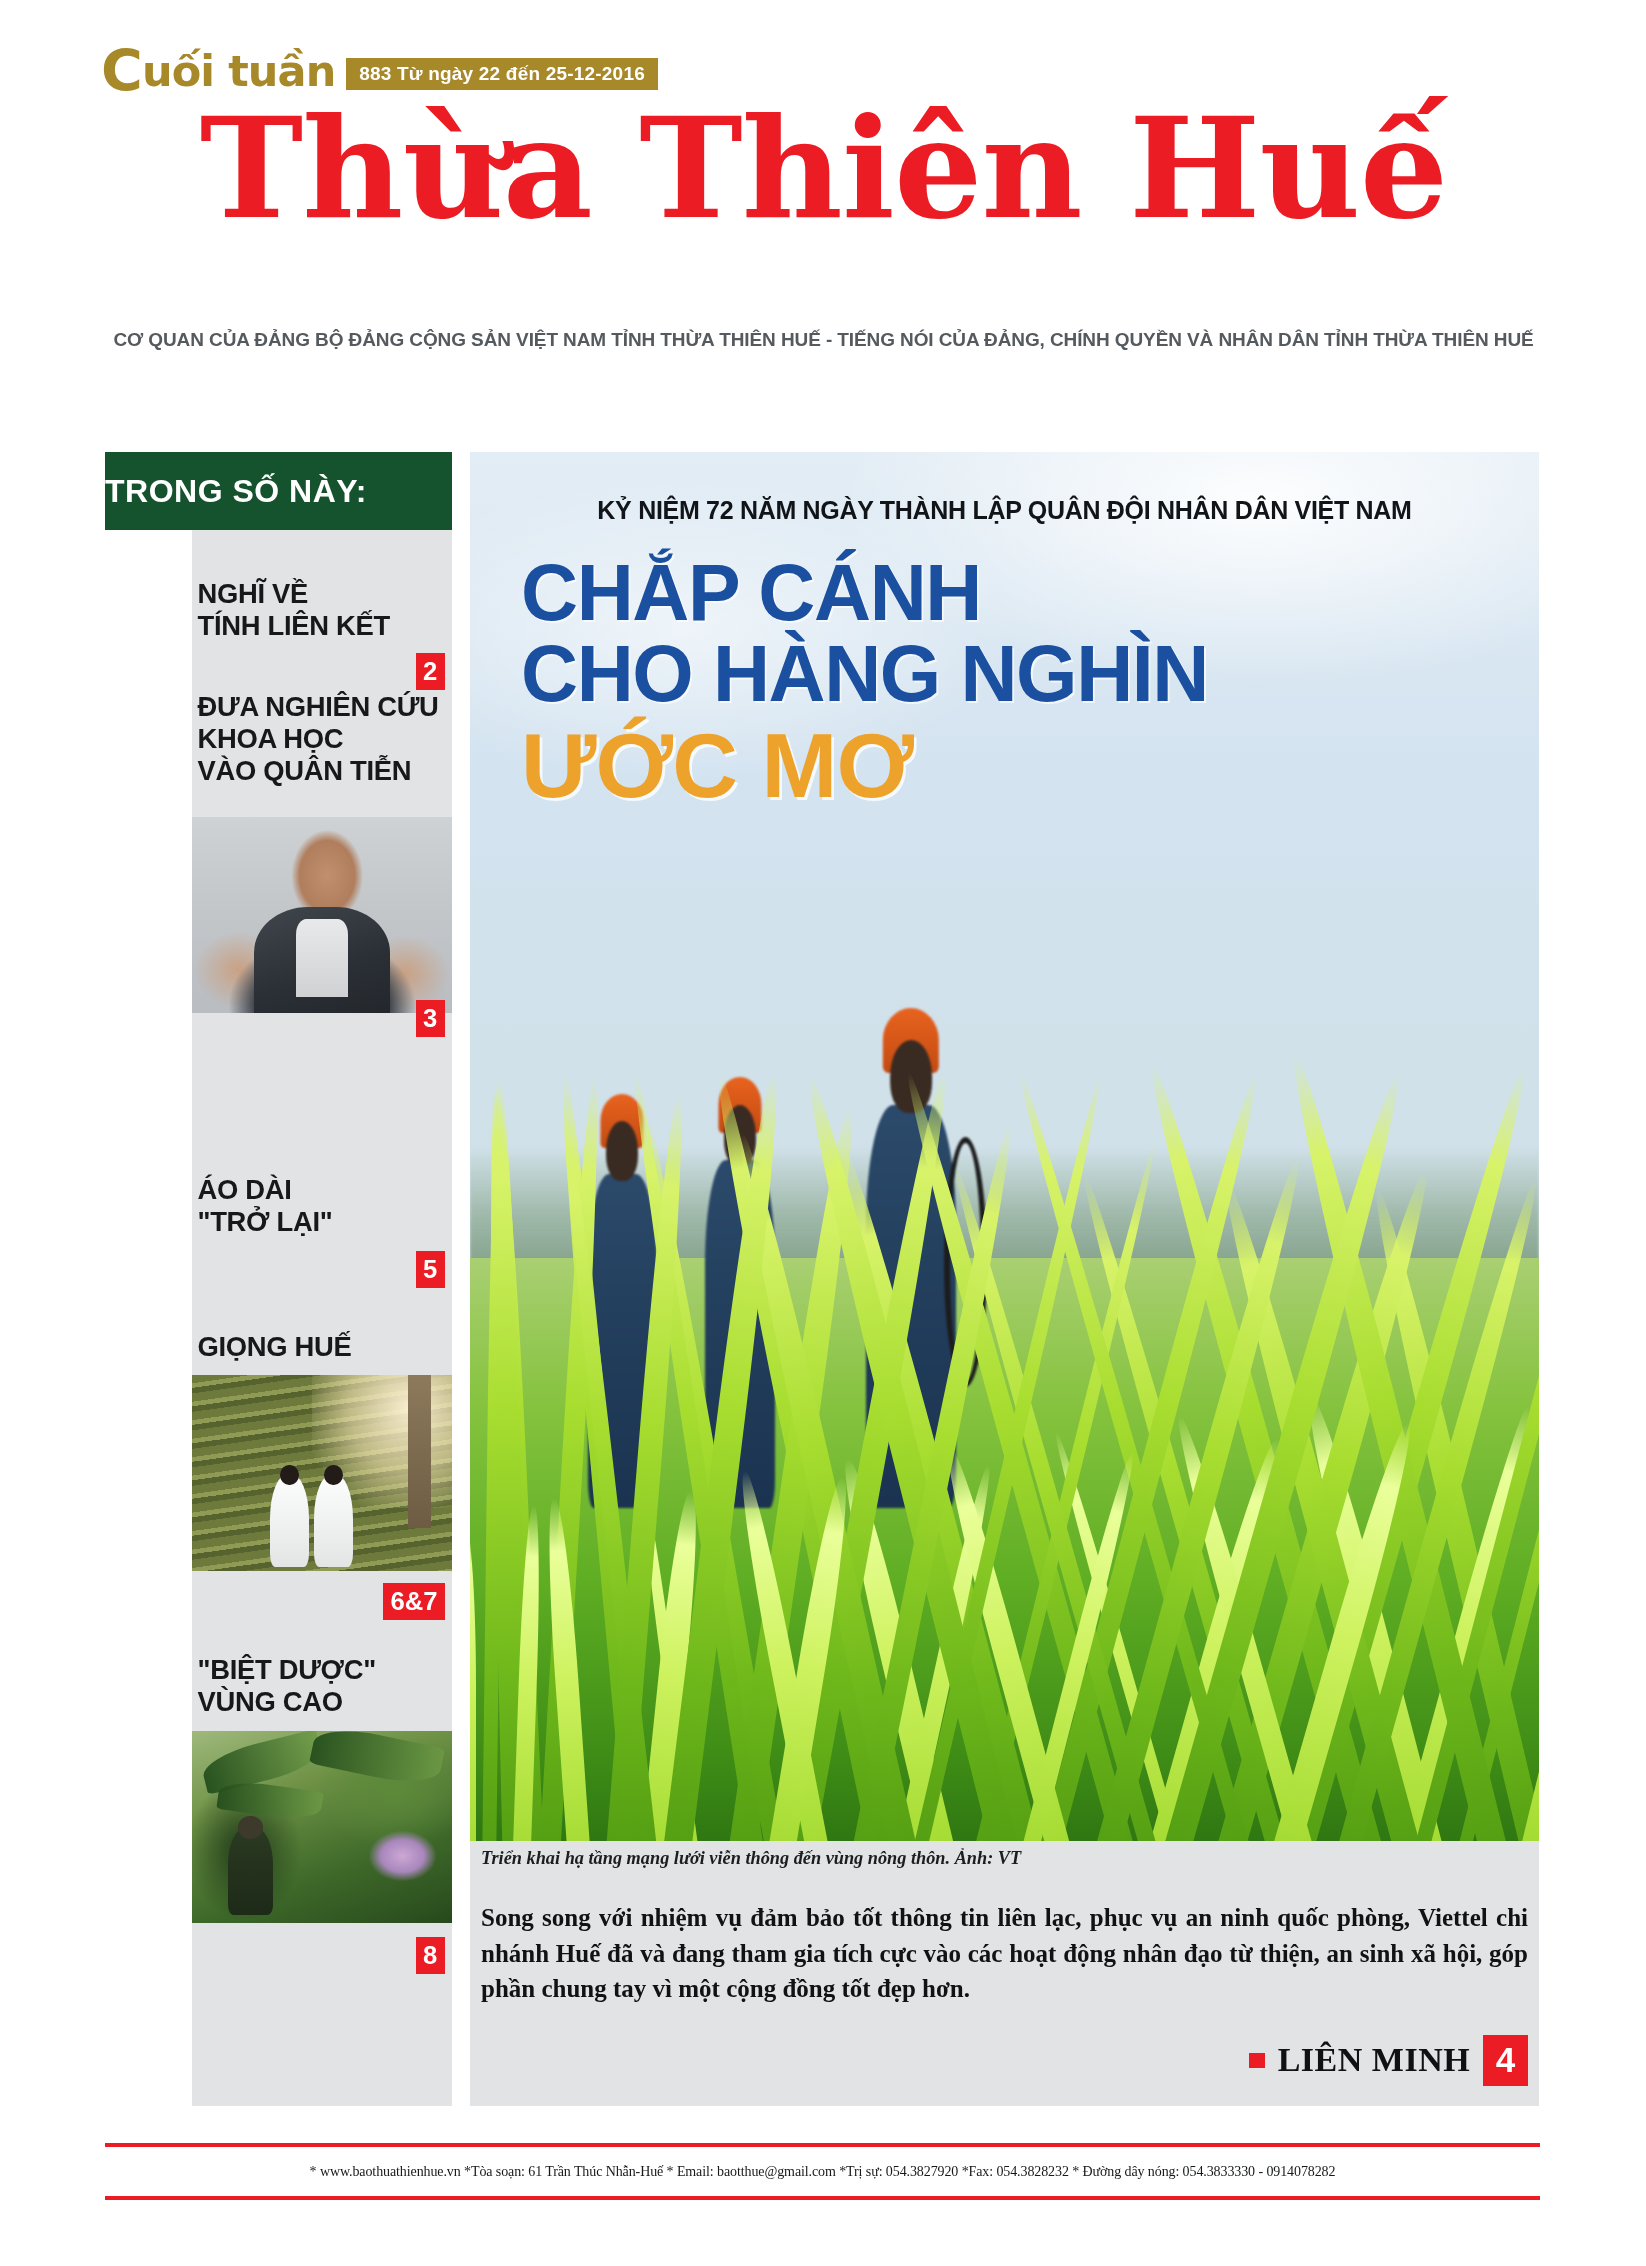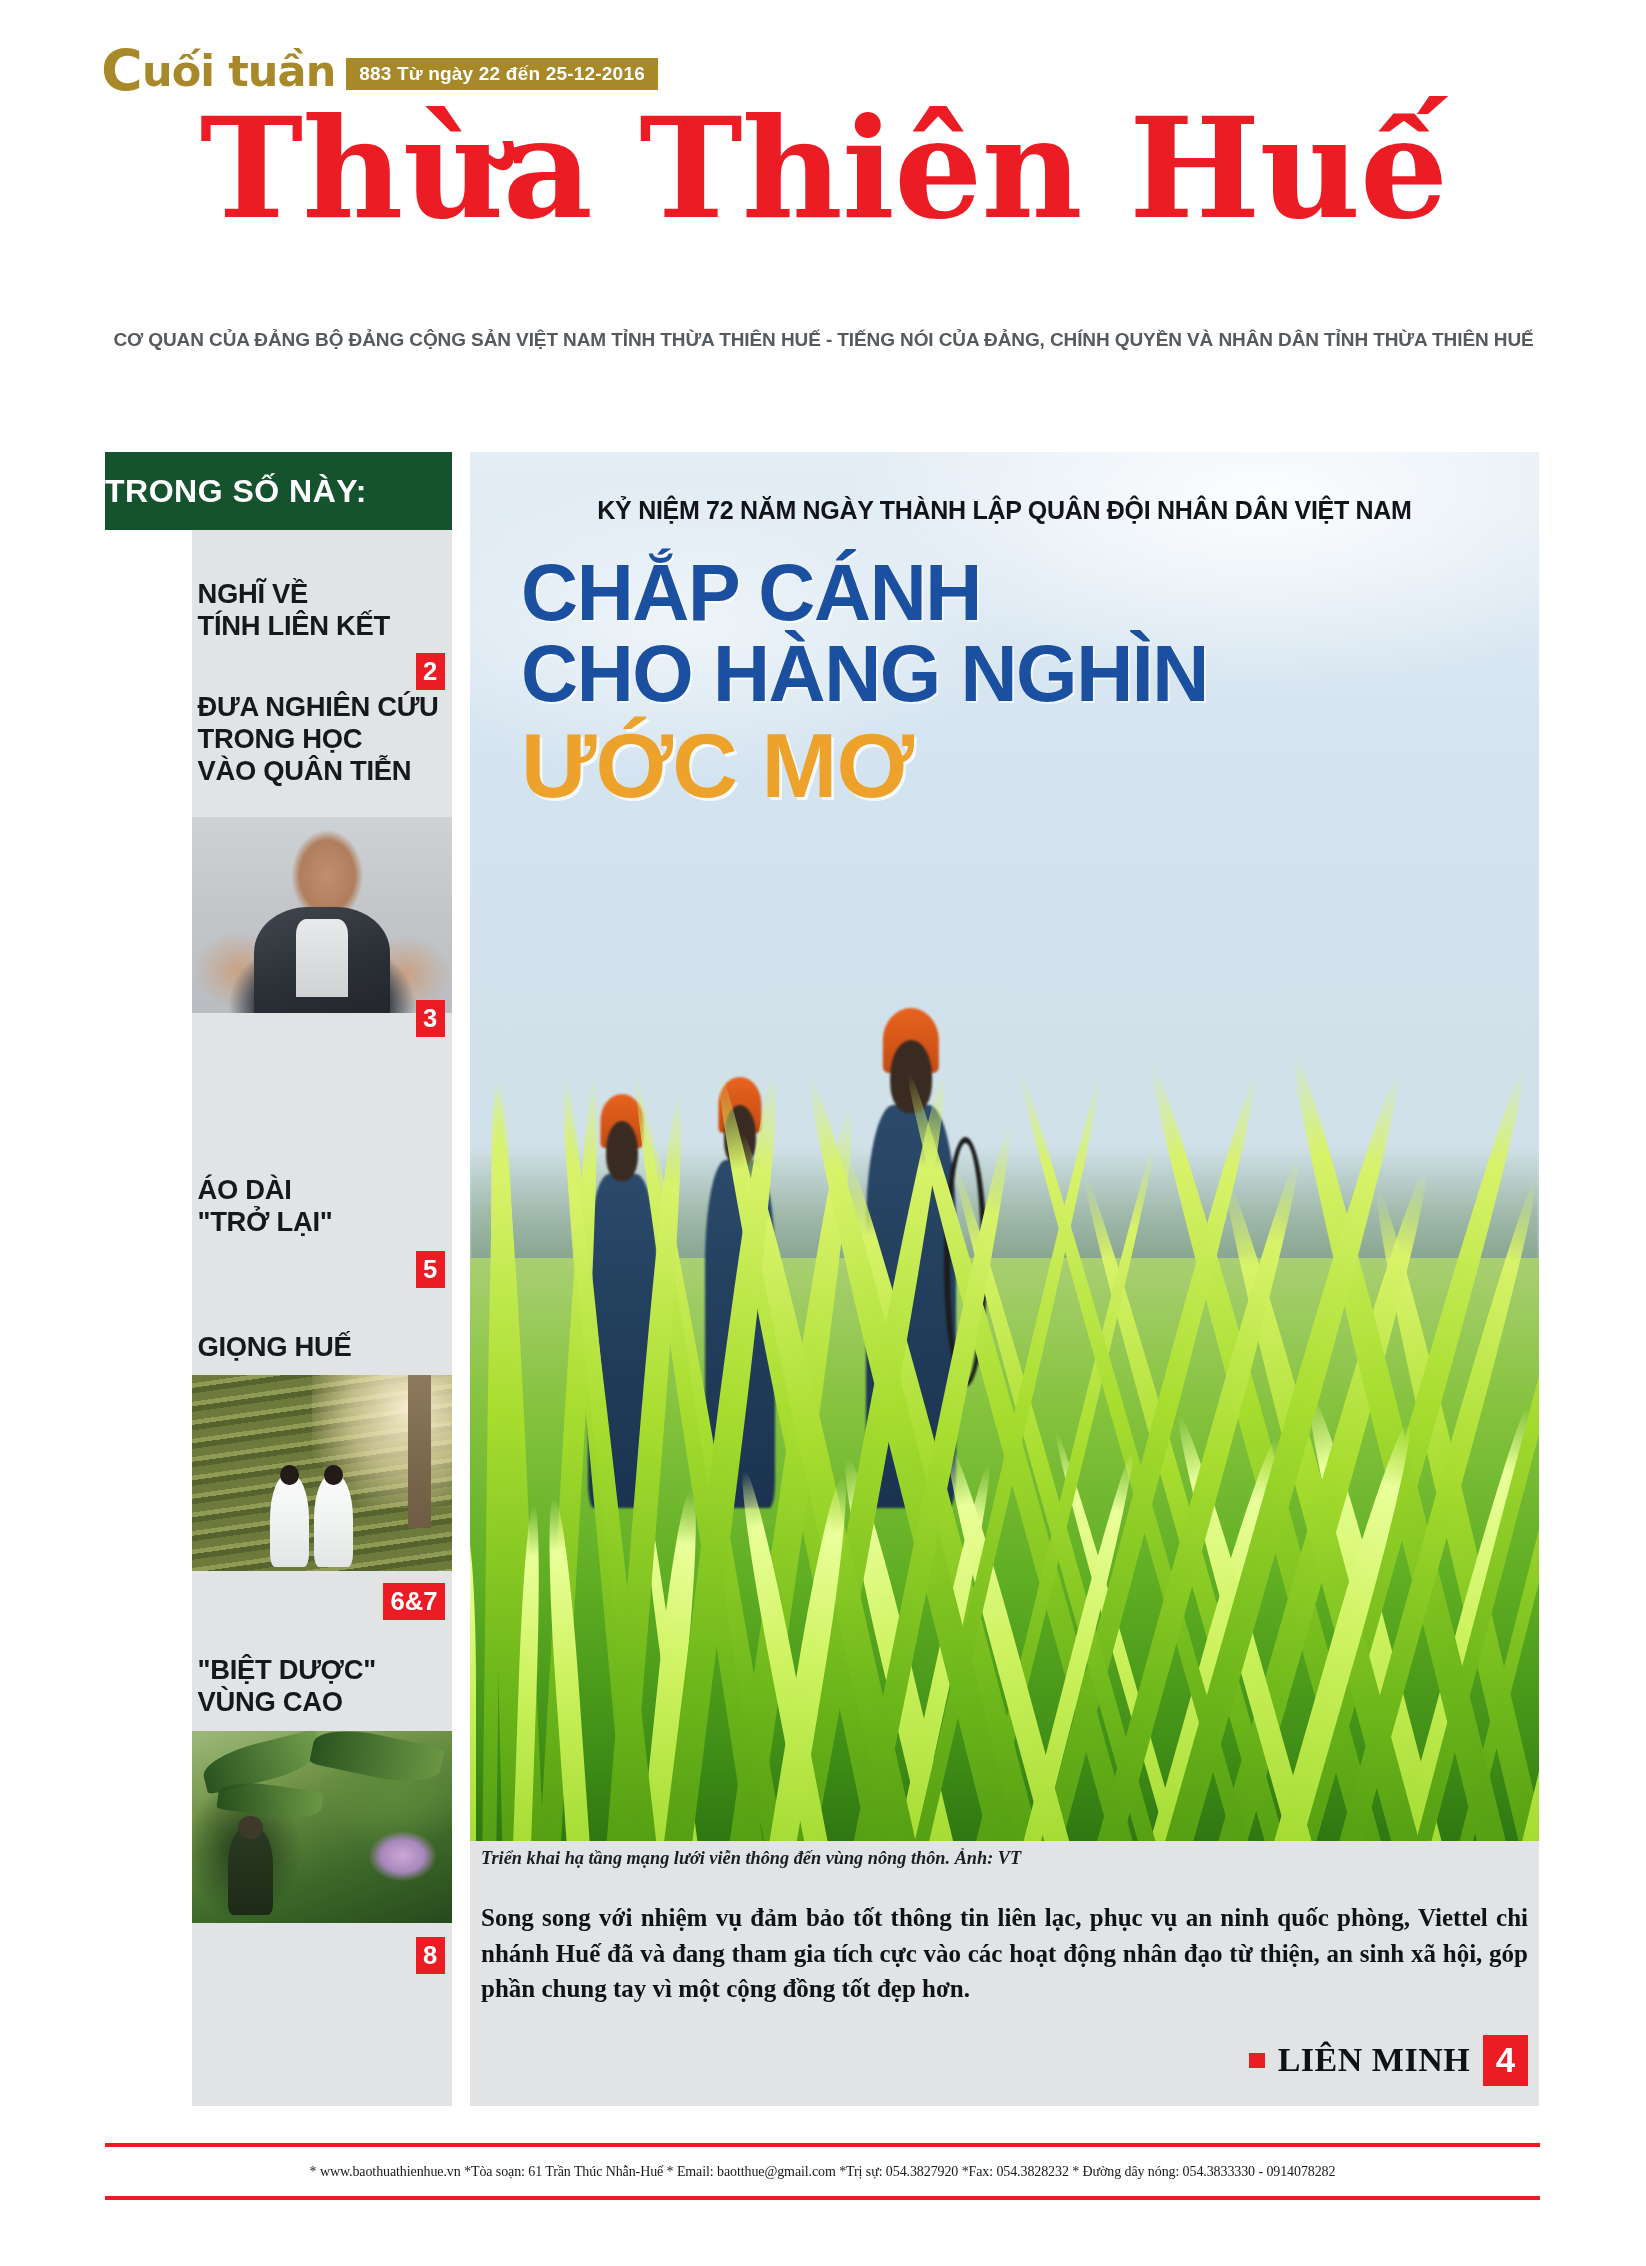--- a/index.html
+++ b/index.html
@@ -519,21 +519,21 @@
           <div>TÍNH LIÊN KẾT</div>
         </div>
         <div class="toc-page-wrap" style="top:75px;">
           <span class="toc-page">2</span>
         </div>
       </div>
 
       <div class="toc-item" style="left:87px; top:239px;">
         <div class="toc-title">
           <div>ĐƯA NGHIÊN CỨU</div>
-          <div>TRONG HỌC</div>
+          <div>KHOA HỌC</div>
           <div>VÀO QUÂN TIỄN</div>
         </div>
       </div>
       <div class="toc-photo photo-man" style="left:87px; top:365px; height:196px; position:absolute; width:260px;">
       </div>
       <div class="toc-page-wrap" style="position:absolute; left:87px; top:548px; width:260px;">
         <span class="toc-page" style="position:absolute; right:7.3px;">3</span>
       </div>
 
       <div class="toc-item" style="left:87px; top:722px;">

